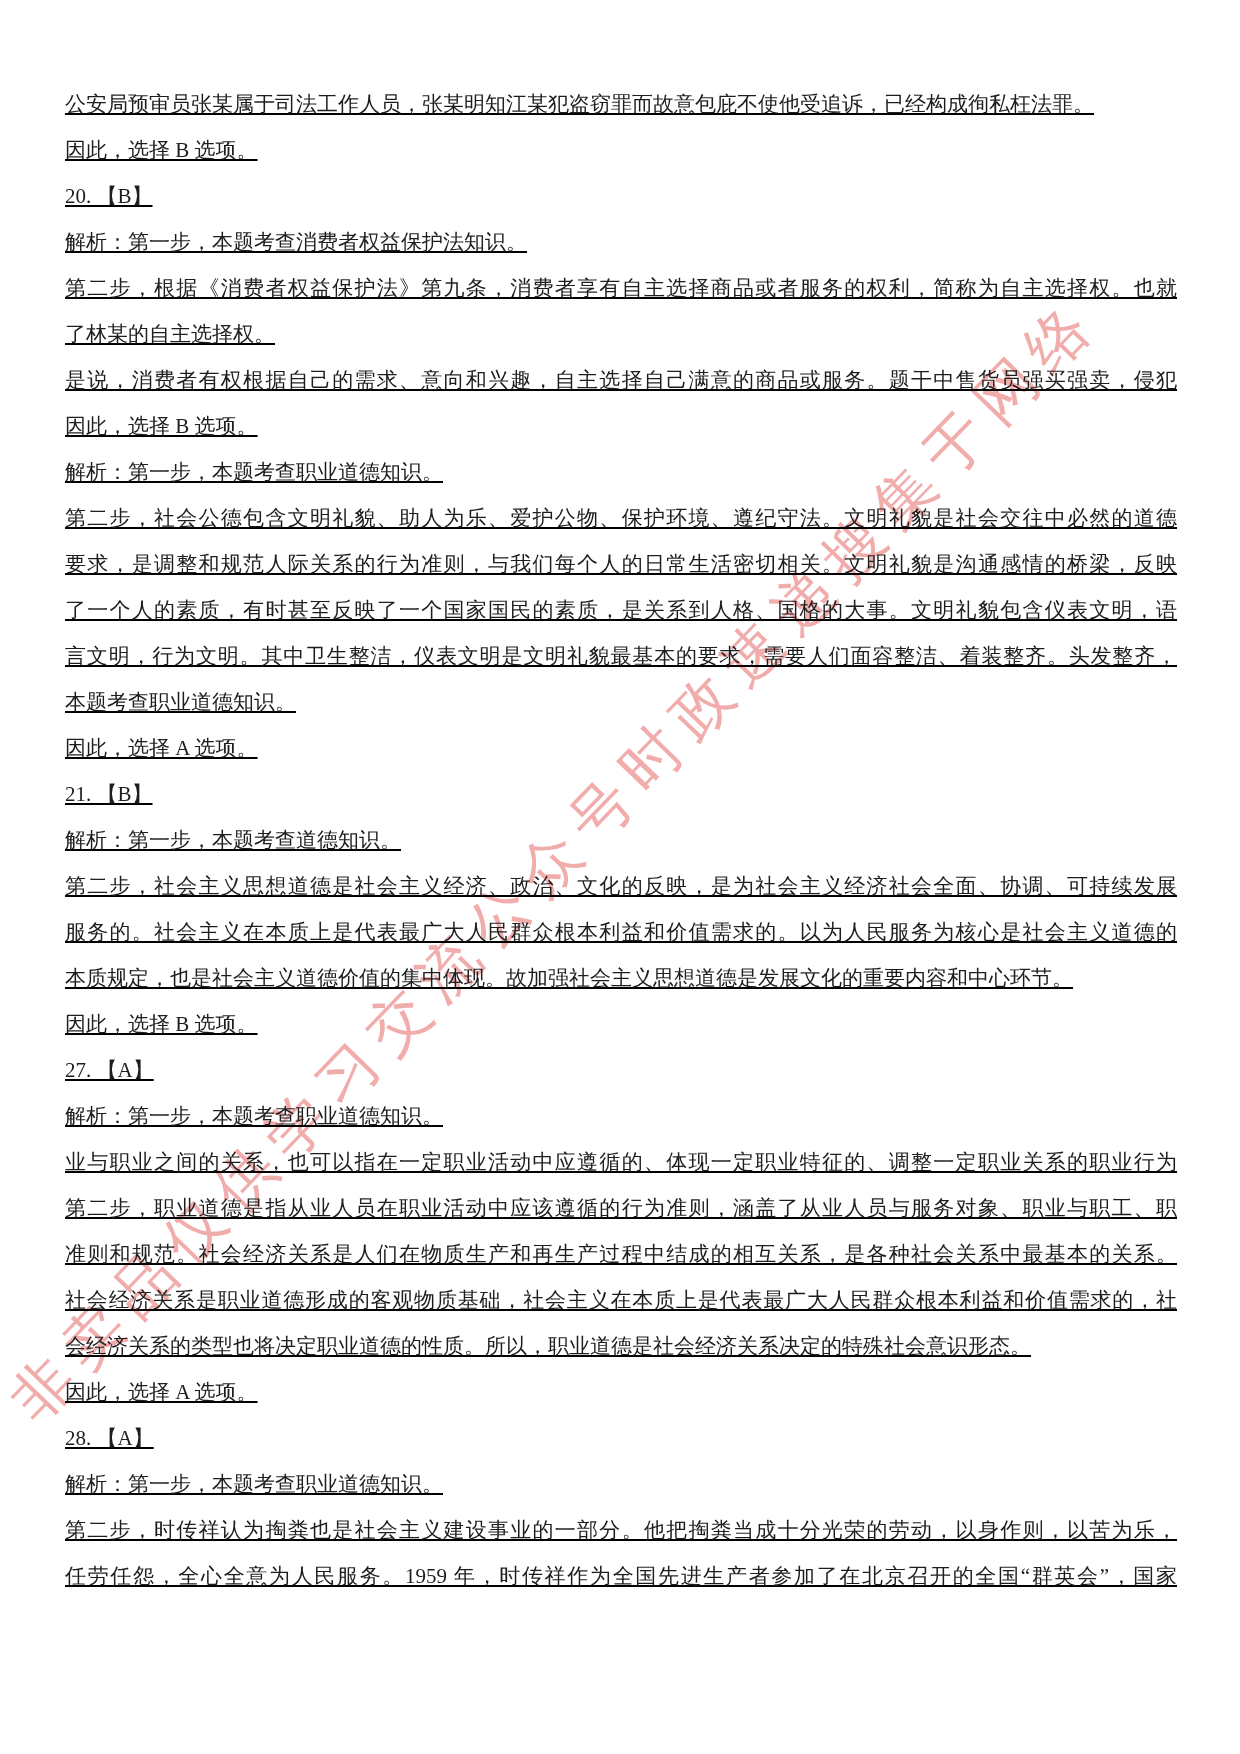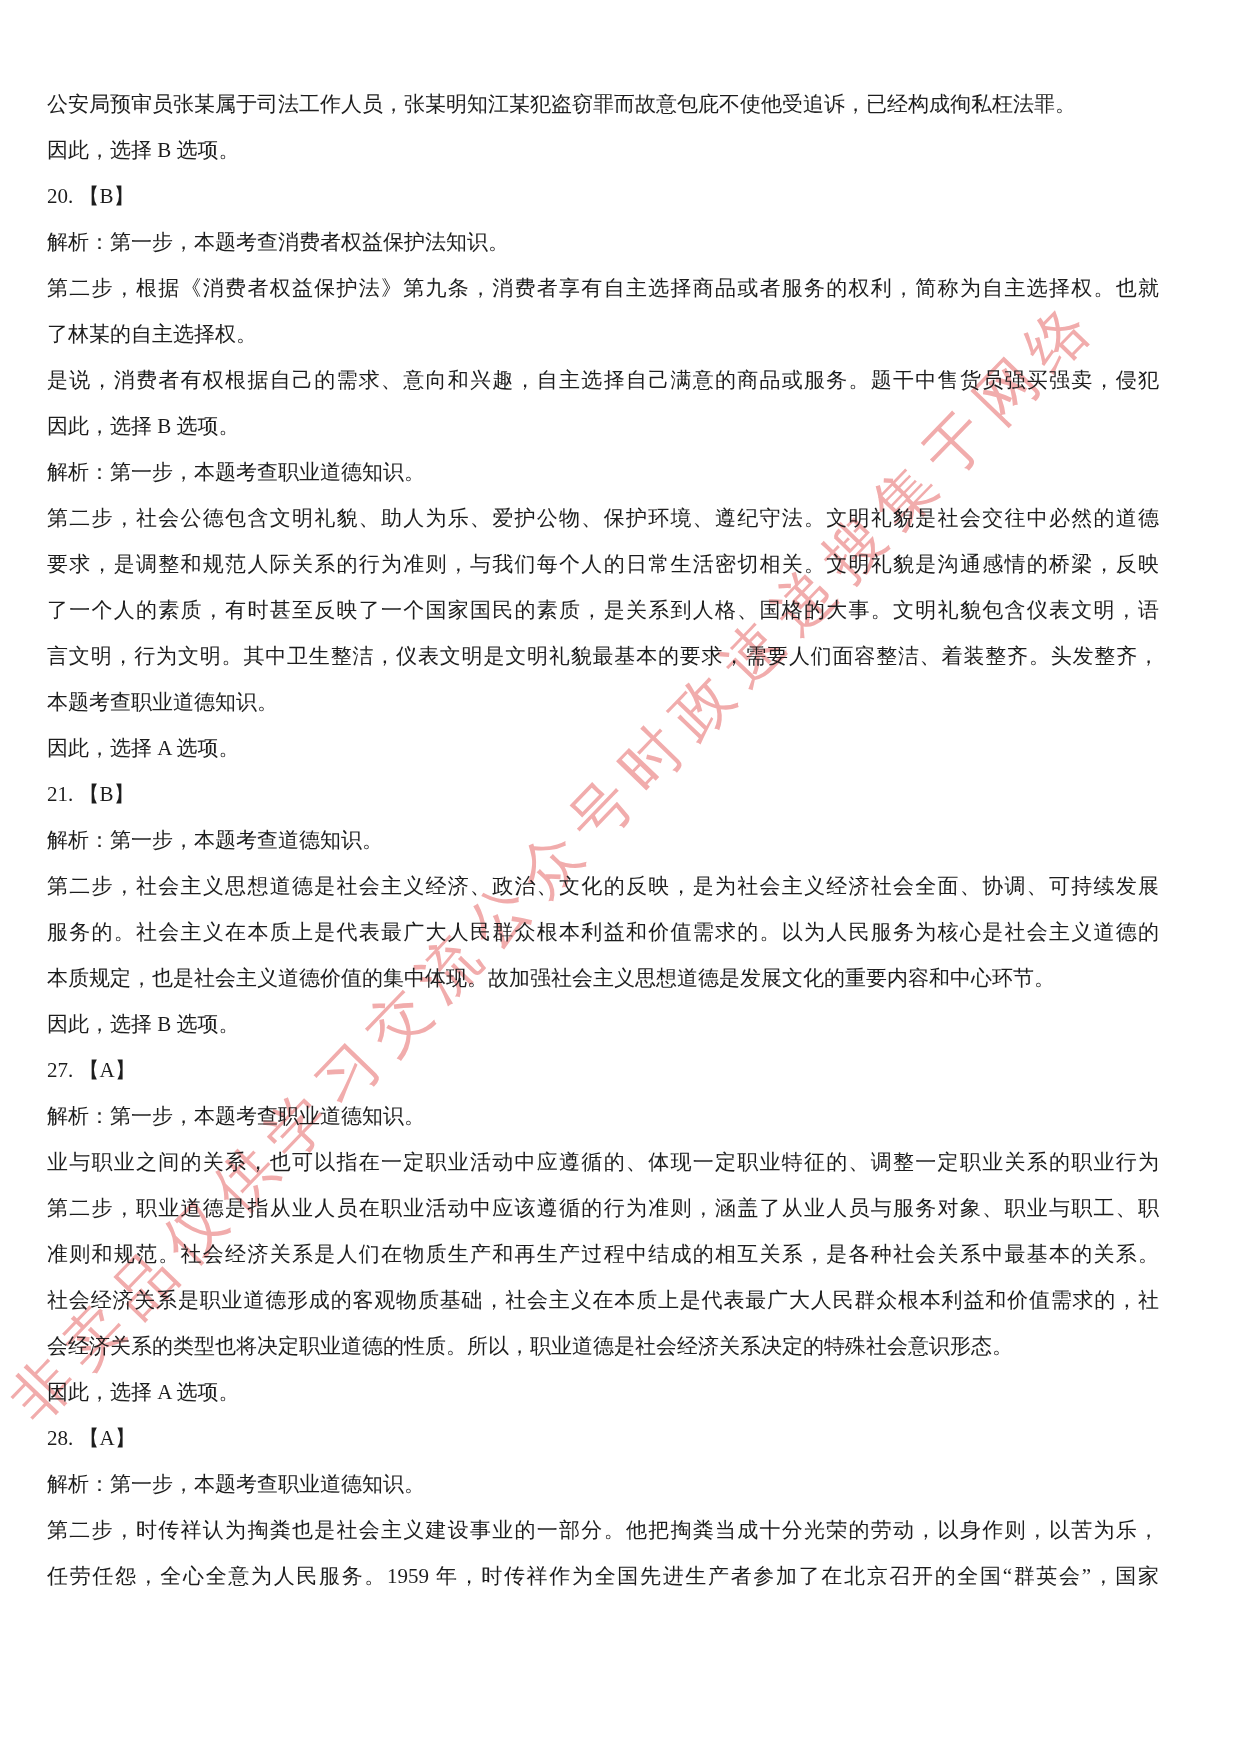--- a/index.html
+++ b/index.html
@@ -19,23 +19,24 @@
     font-size: 60px;
     letter-spacing: 13px;
     color: #ef9e9e;
     opacity: 0.85;
     z-index: 0;
     pointer-events: none;
     font-family: "Liberation Serif", "DejaVu Serif", serif;
   }
   .doc {
     position: absolute;
-    left: 47px; top: 81px;
+    left: 65px; top: 81px;
     width: 1112px;
     z-index: 1;
+    text-decoration: underline;
   }
   .line {
     height: 46px;
     line-height: 46px;
     font-size: 21px;
     color: #1d1d1d;
     white-space: nowrap;
     overflow: visible;
   }
   .line.j {

